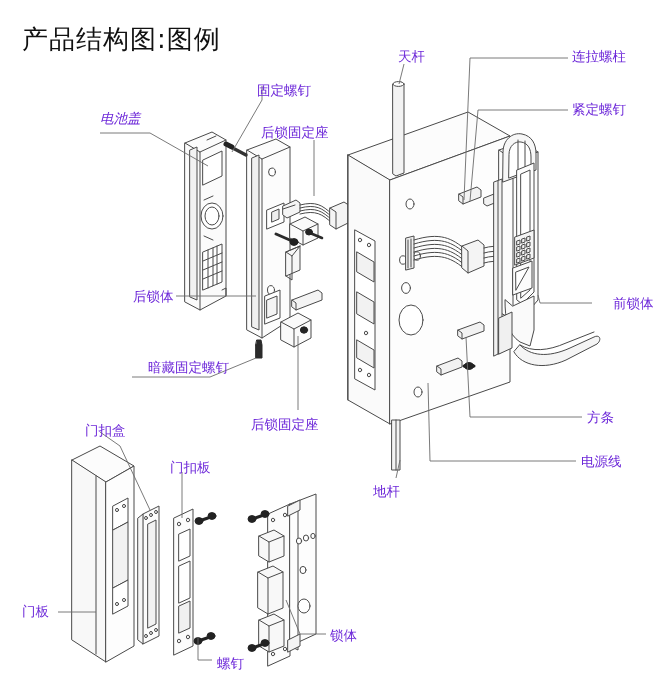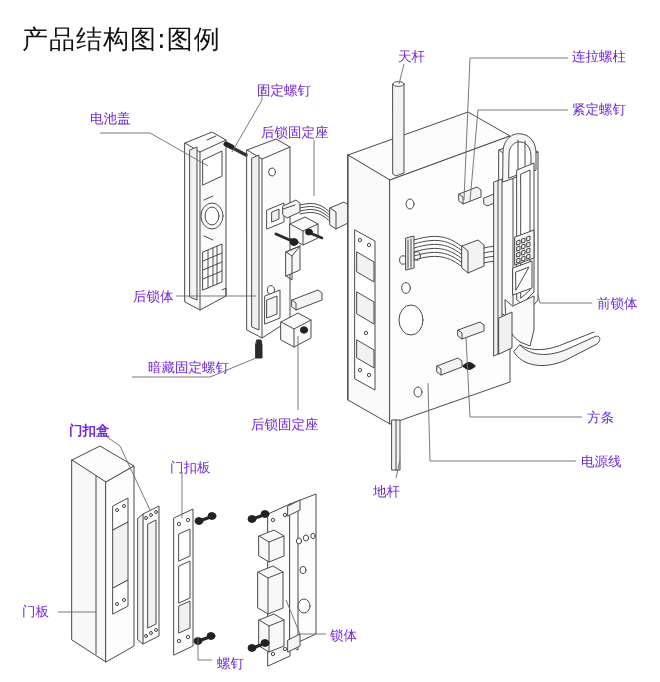--- a/index.html
+++ b/index.html
@@ -342,33 +342,33 @@
         <path d="M182,472 L182,518"></path>
         <path d="M58,612 L96,612"></path>
         <path d="M212,660 L198,660 L198,637"></path>
         <path d="M326,634 L300,634 L286,600"></path>
       </g>
   </svg>
 
   <div class="ttl" style="left:22px;top:22px;">产品结构图:图例</div>
 
   <div id="labels">
-      <div class="lbl" style="left: 90px; top: 112px;">电池盖</div>
+      <div class="lbl" style="left: 100px; top: 112px; font-style: italic;">电池盖</div>
       <div class="lbl" style="left: 257px; top: 84px;">固定螺钉</div>
       <div class="lbl" style="left: 261px; top: 126px;">后锁固定座</div>
       <div class="lbl" style="left: 398px; top: 50px;">天杆</div>
       <div class="lbl" style="left: 572px; top: 50px; text-align: center;">连拉螺柱</div>
       <div class="lbl" style="left: 572px; top: 103px;">紧定螺钉</div>
       <div class="lbl" style="left: 133px; top: 290px;">后锁体</div>
-      <div class="lbl" style="left: 597px; top: 297px;">前锁体</div>
+      <div class="lbl" style="left: 613px; top: 297px;">前锁体</div>
       <div class="lbl" style="left: 132px; top: 361px; padding-left: 16px;">暗藏固定螺钉</div>
       <div class="lbl" style="left: 251px; top: 418px; text-align: center;">后锁固定座</div>
       <div class="lbl" style="left: 587px; top: 411px;">方条</div>
       <div class="lbl" style="left: 581px; top: 455px;">电源线</div>
       <div class="lbl" style="left: 373px; top: 485px;">地杆</div>
-      <div class="lbl" style="left: 69px; top: 424px; font-weight: bold;">门扣盒</div>
+      <div class="lbl" style="left: 85px; top: 424px;">门扣盒</div>
       <div class="lbl" style="left: 170px; top: 461px;">门扣板</div>
       <div class="lbl" style="left: 22px; top: 605px;">门板</div>
       <div class="lbl" style="left: 217px; top: 657px;">螺钉</div>
       <div class="lbl" style="left: 330px; top: 629px;">锁体</div>
     </div>
 
 </div>
 
 </body></html>

